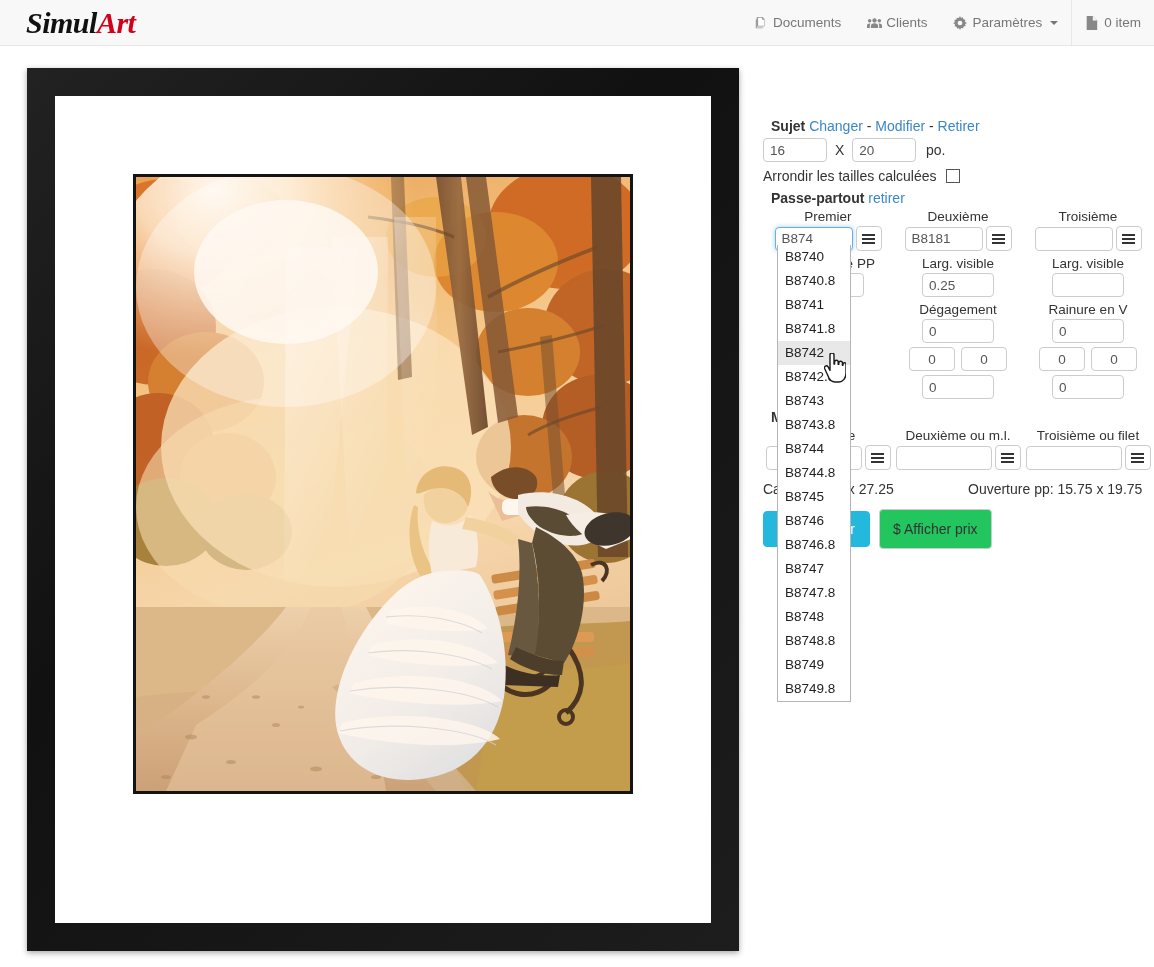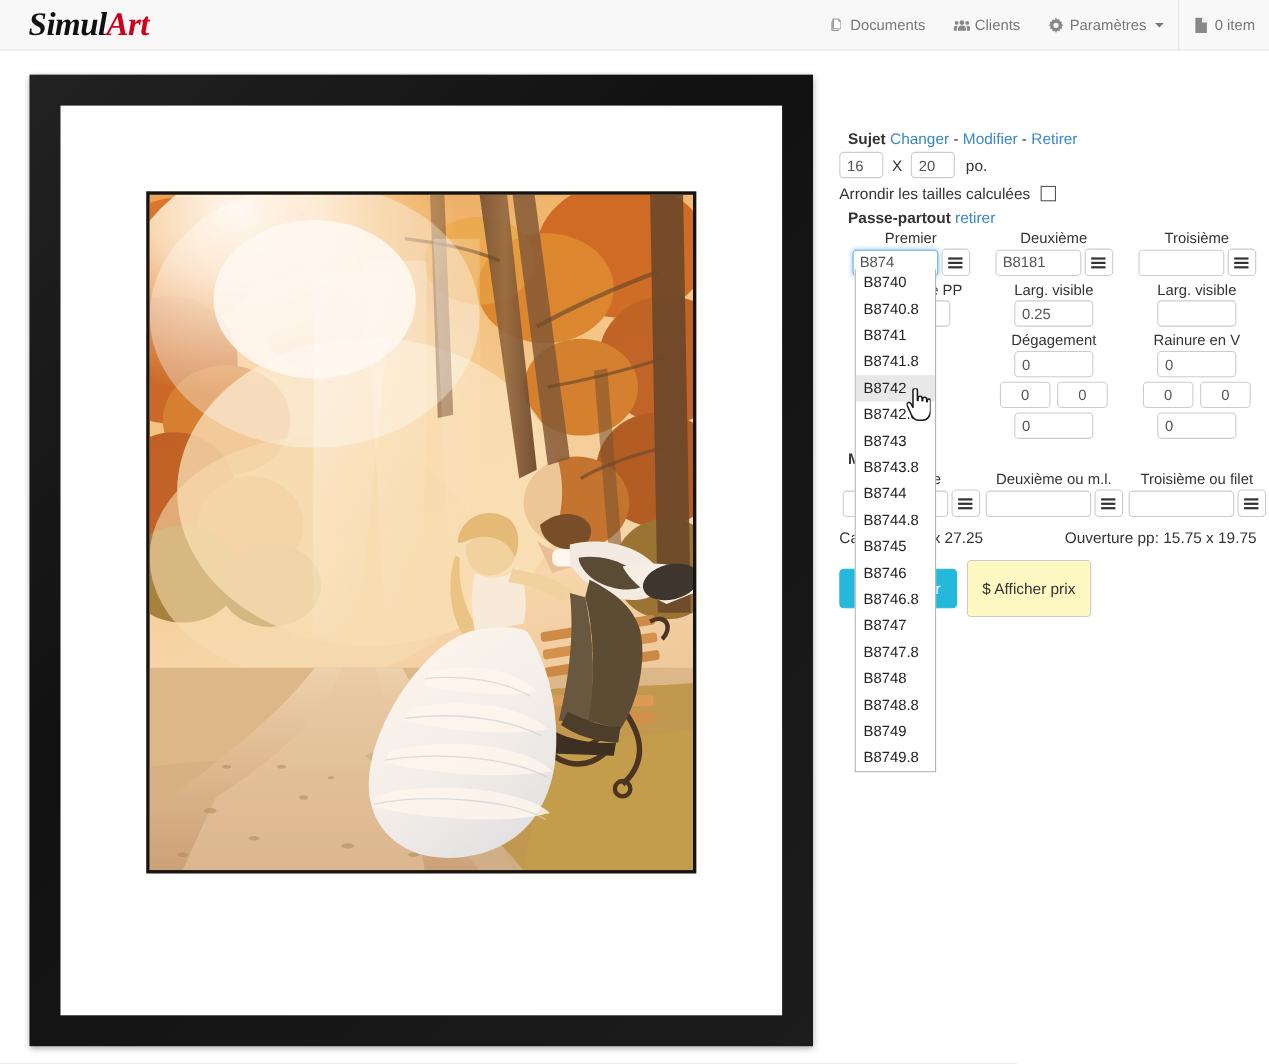--- a/index.html
+++ b/index.html
@@ -122,21 +122,21 @@
     font-family: "Liberation Sans", sans-serif;
     font-size: 13.5px;
     color: #555;
     border: 1px solid #ccc;
     border-radius: 4px;
     padding: 3px 6px;
     height: 24px;
     background: #fff;
     outline: none;
   }
-  .size-in { width: 40px; }
+  .size-in { width: 64px; }
   .x-sep { margin: 0 4px; }
   .po { margin-left: 6px; }
 
   .chk {
     display: inline-block;
     width: 14px; height: 14px;
     border: 1px solid #555;
     background: #fff;
     vertical-align: -2px;
     margin-left: 6px;
@@ -201,24 +201,24 @@
     background: #24b8dd;
     border: 1px solid #24b8dd;
     color: #fff;
     padding: 9px 14px;
     border-radius: 4px;
     font-size: 14px;
     cursor: pointer;
     white-space: nowrap;
   }
   .btn-white {
-    background: #fef9c3;
+    background: #22c55e;
     border: 1px solid #ccc;
     color: #333;
-    padding: 17px 13px;
+    padding: 11px 13px;
     border-radius: 4px;
     font-size: 14px;
     cursor: pointer;
     white-space: nowrap;
   }
 
   
   .dropdown {
     position: absolute;
     left: 777px; top: 199px;

